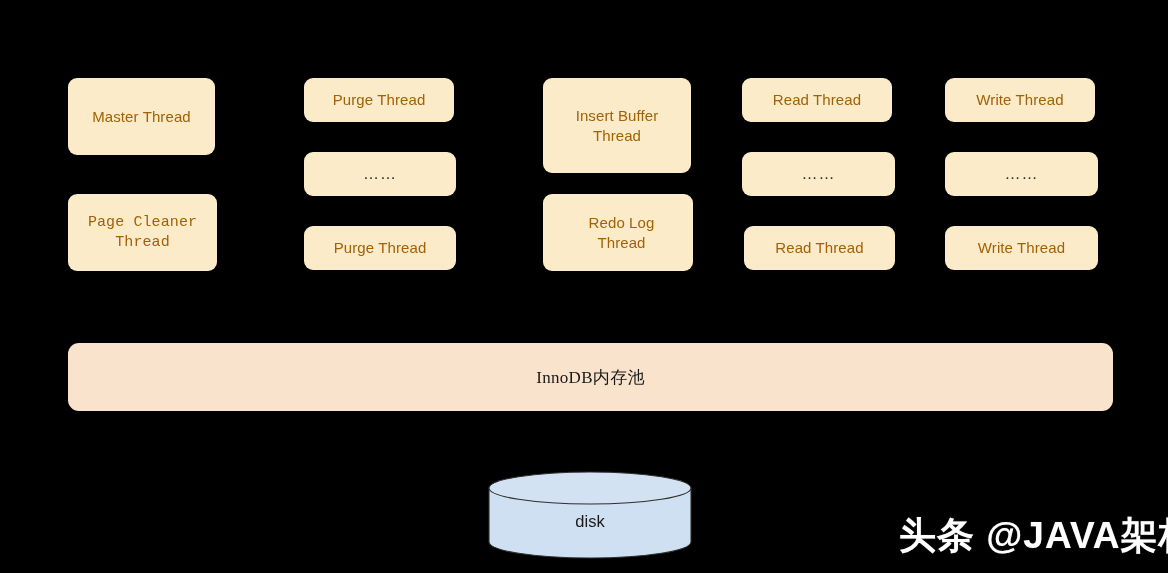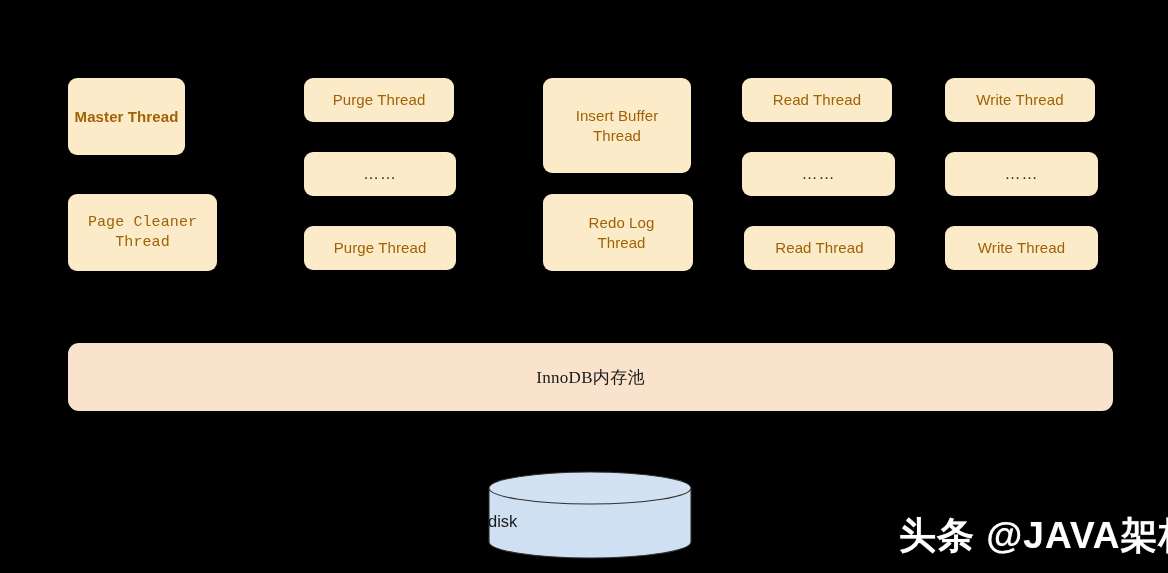--- a/index.html
+++ b/index.html
@@ -51,40 +51,40 @@
     letter-spacing: 0.3px;
     box-sizing: border-box;
   }
   .disk {
     position: absolute;
   }
   .disk-label {
     position: absolute;
     color: #1a1a1a;
     font-size: 16.5px;
-    text-align: left;
+    text-align: center;
     width: 100%;
     left: 0;
   }
   .watermark {
     position: absolute;
     color: #ffffff;
     font-size: 37px;
     font-weight: bold;
     letter-spacing: 1px;
     white-space: nowrap;
     text-shadow: 0 0 1px rgba(255,255,255,0.45);
   }
 </style>
 </head>
 <body>
 
 <div id="canvas">
 
-  <div class="thread-box" style="left:68px; top:78px; width:117px; height:77px;font-weight:bold;">Master Thread</div>
+  <div class="thread-box" style="left:68px; top:78px; width:147px; height:77px;">Master Thread</div>
 
   <div class="thread-box" style="left:68px; top:194px; width:149px; height:77px;font-family:Liberation Mono, monospace;">Page Cleaner
 Thread</div>
 
   <div class="thread-box" style="left:304px; top:78px; width:150px; height:44px;">Purge Thread</div>
 
   <div class="thread-box ellipsis-box" style="left:304px; top:152px; width:152px; height:44px;">……</div>
 
   <div class="thread-box" style="left:304px; top:226px; width:152px; height:44px;">Purge Thread</div>
 

